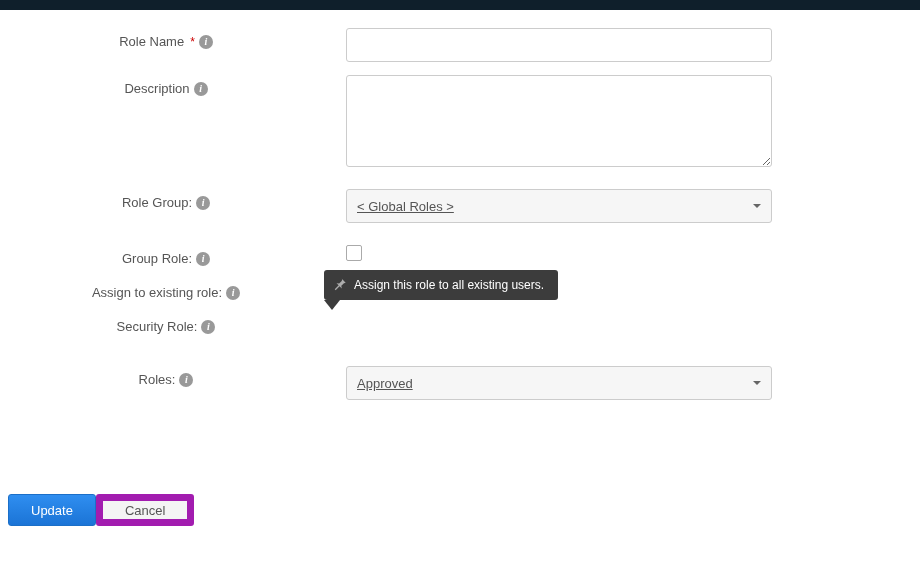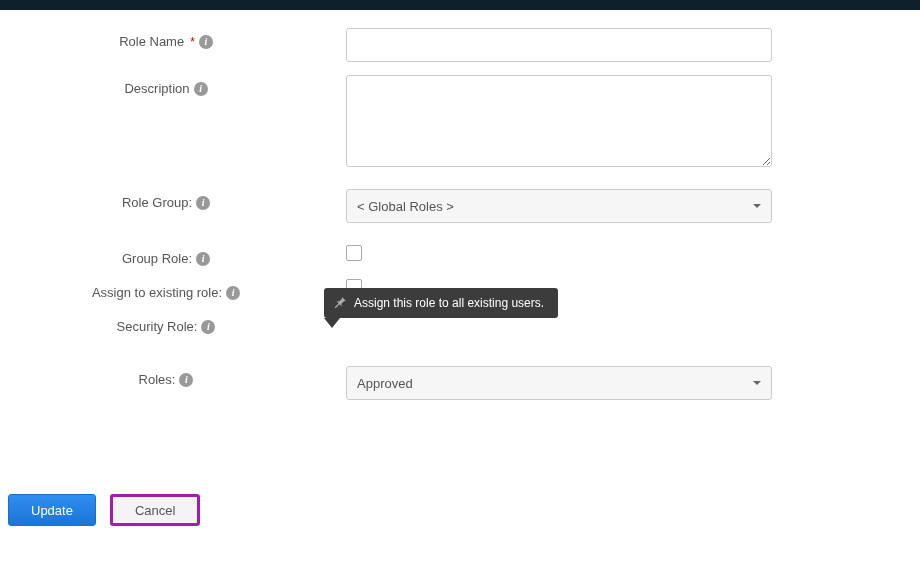--- a/index.html
+++ b/index.html
@@ -56,20 +56,21 @@
       align-items: center;
       justify-content: center;
       font-family: Georgia, serif;
       cursor: help;
     }
     .field-col {
       width: 440px;
       padding-left: 14px;
       display: flex;
       align-items: flex-start;
+      text-decoration: underline;
     }
     .text-input {
       width: 430px;
       height: 34px;
       border: 1px solid #ccc;
       border-radius: 3px;
       padding: 6px 10px;
       font-size: 13px;
       color: #555;
       background: #fff;
@@ -122,21 +123,21 @@
       font-size: 12px;
       color: #333;
     }
     .tooltip {
       position: absolute;
       background: #3c3c3c;
       color: #fff;
       font-size: 12px;
       padding: 8px 14px 8px 30px;
       border-radius: 3px;
-      top: 278px;
+      top: 260px;
       left: 324px;
       z-index: 10;
     }
     .tooltip::after {
       content: "";
       position: absolute;
       left: 0px;
       bottom: -10px;
       width: 0;
       height: 0;
@@ -150,41 +151,40 @@
       top: 7px;
       width: 14px;
       height: 14px;
       opacity: 0.7;
     }
     .btn-row {
       position: absolute;
       left: 8px;
       top: 494px;
       display: flex;
-      gap: 14px;
     }
     .btn {
       height: 32px;
       padding: 0 22px;
       border-radius: 3px;
       font-size: 13px;
       cursor: pointer;
       display: inline-flex;
       align-items: center;
       justify-content: center;
     }
     .btn-primary {
       background: linear-gradient(#2f8ef0, #1b74d6);
       color: #fff;
       border: 1px solid #1b6fc8;
     }
     .btn-default {
       background: #f4f4f4;
       color: #555;
-      border: 3px solid #a21caf;
+      border: 7px solid #a21caf;
     }
     .row-gap-lg { margin-bottom: 22px; }
     .row-gap-xl { margin-bottom: 32px; }
   </style>
 </head>
 <body>
 
 <div class="topbar"></div>
 
 <div class="form-area">

